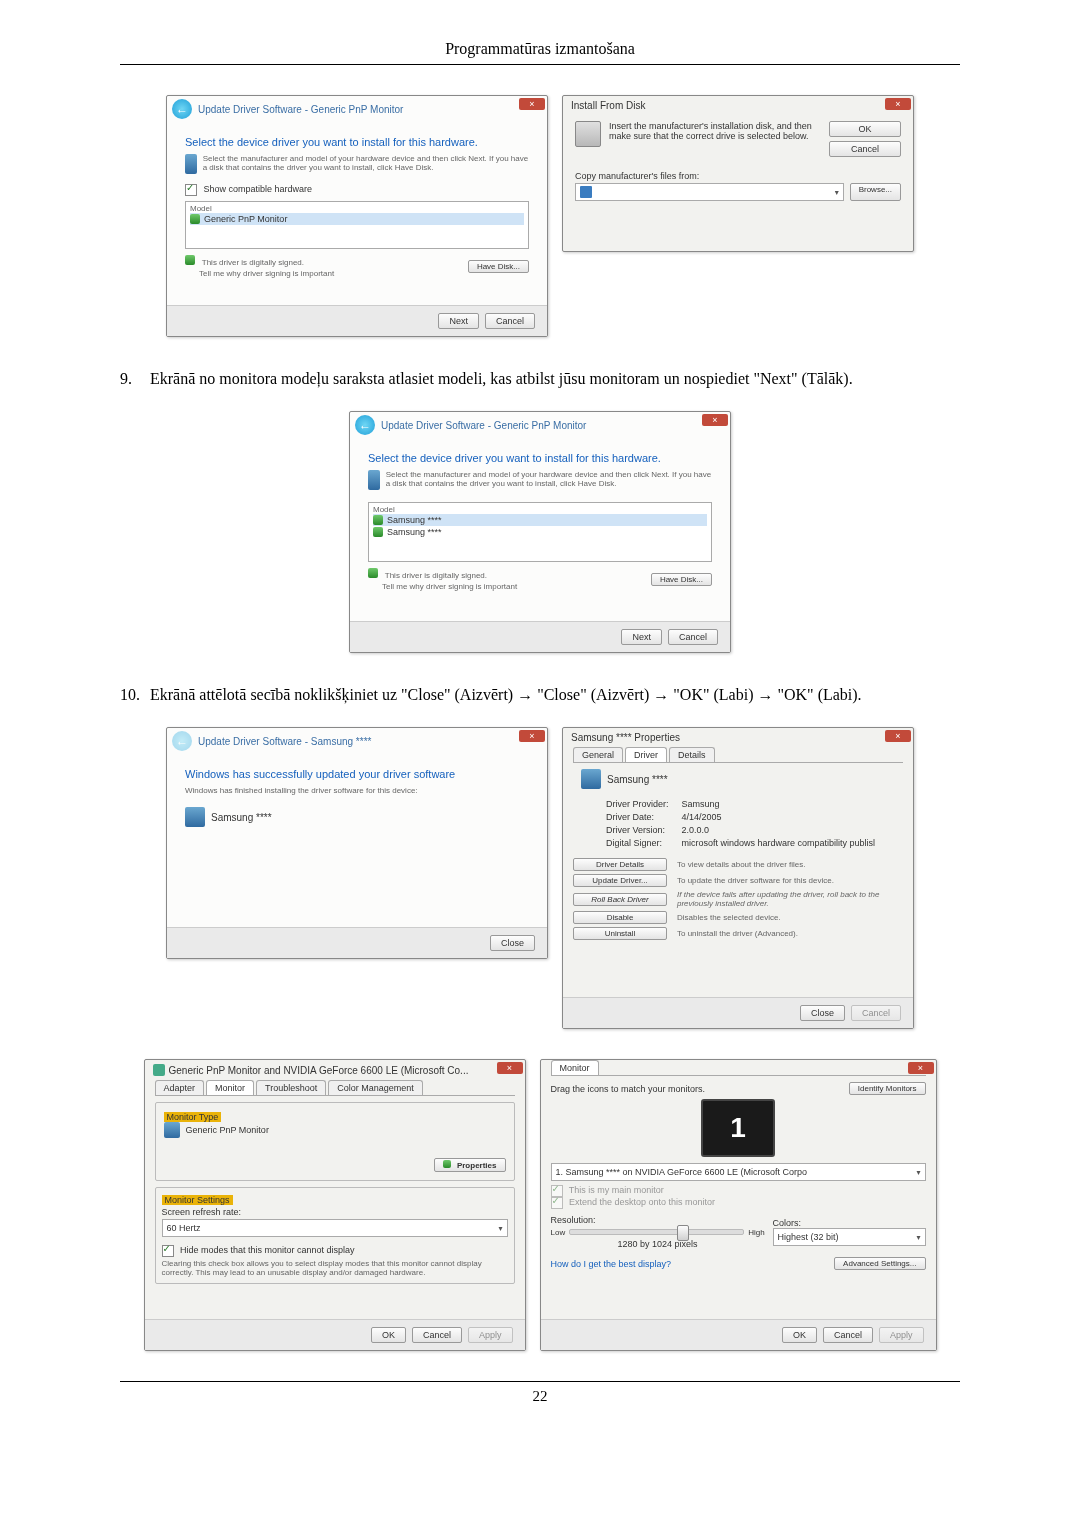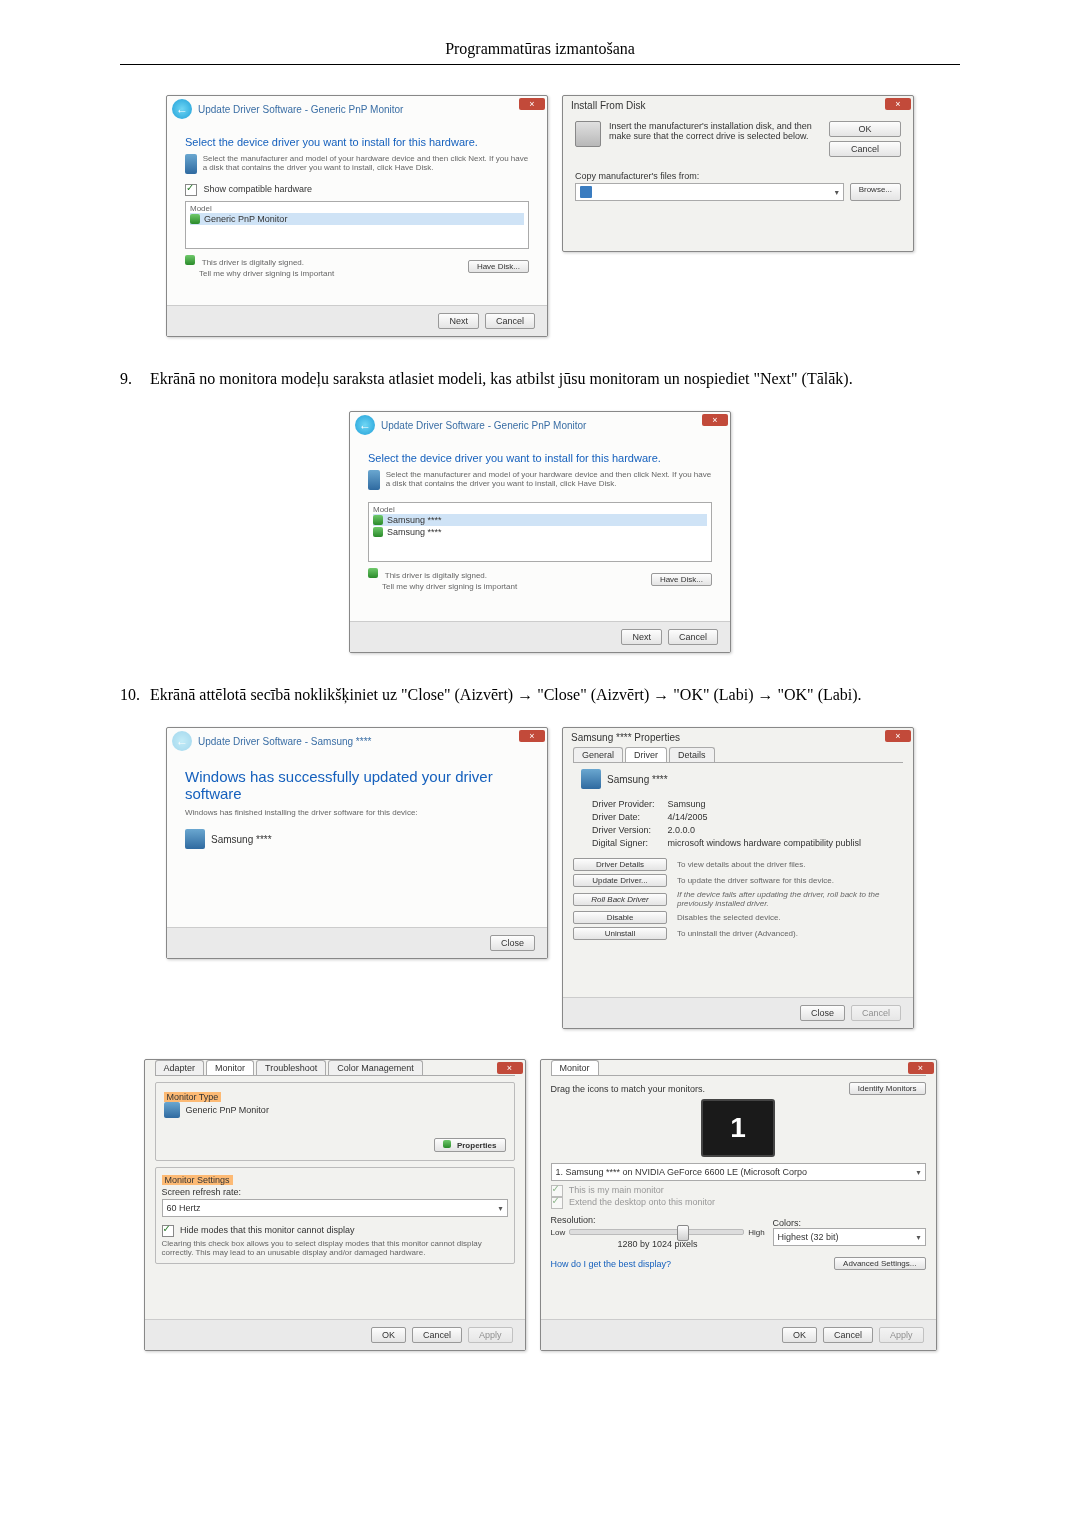--- a/index.html
+++ b/index.html
@@ -215,21 +215,21 @@
   }
   .group {
     border: 1px solid #bbb;
     border-radius: 2px;
     padding: 6px;
     margin: 6px 0;
   }
   .group-title {
     font-size: 9px;
     margin-top: -11px;
-    background: #fdba74;
+    background: #eab308;
     display: inline-block;
     padding: 0 3px;
   }
   .checkbox {
     width: 10px;
     height: 10px;
     border: 1px solid #888;
     display: inline-block;
     vertical-align: middle;
     margin-right: 4px;
@@ -406,21 +406,21 @@
 
   <div class="screenshot-row">
 
     <div class="dialog wizard" style="height:230px;">
       <div class="close-x">×</div>
       <div class="titlebar">
         <span class="back-circle" style="opacity:0.4;">←</span>
         <span>Update Driver Software - Samsung ****</span>
       </div>
       <div class="wizard-content">
-        <div class="blue-link" style="font-size:15px;margin:6px 0;">Windows has successfully updated your driver software</div>
+        <div class="blue-link" style="font-size:11px;margin:6px 0;">Windows has successfully updated your driver software</div>
         <div class="small">Windows has finished installing the driver software for this device:</div>
         <div style="margin-top:12px;display:flex;align-items:center;">
           <span class="device-icon"></span>
           <span style="font-size:10px;">Samsung ****</span>
         </div>
       </div>
       <div class="footer-bar">
         <span class="btn">Close</span>
       </div>
     </div>
@@ -431,21 +431,21 @@
       <div style="padding:0 10px;">
         <div class="tab-row">
           <div class="tab">General</div>
           <div class="tab active">Driver</div>
           <div class="tab">Details</div>
         </div>
         <div style="display:flex;align-items:center;margin:6px 0 8px 8px;">
           <span class="device-icon"></span>
           <span style="font-size:10px;">Samsung ****</span>
         </div>
-        <table style="font-size:9px;margin-left:16px;border-spacing:2px 1px;">
+        <table style="font-size:9px;margin-left:30px;border-spacing:2px 1px;">
           <tbody>
               <tr>
                 <td>Driver Provider:</td>
                 <td style="padding-left:10px;">Samsung</td>
               </tr>
           <tr>
                 <td>Driver Date:</td>
                 <td style="padding-left:10px;">4/14/2005</td>
               </tr>
           <tr>
@@ -485,20 +485,24 @@
         <span class="btn">Close</span>
         <span class="btn" style="opacity:0.5;">Cancel</span>
       </div>
     </div>
   </div>
 
   <div class="screenshot-row">
 
     <div class="dialog mon-dialog">
       <div class="close-x">×</div>
+      <div style="padding:4px 8px;font-size:10px;display:flex;align-items:center;">
+        <span style="width:12px;height:12px;background:#4a8;display:inline-block;margin-right:4px;border-radius:2px;"></span>
+        <span>Generic PnP Monitor and NVIDIA GeForce 6600 LE (Microsoft Co...</span>
+      </div>
       <div style="padding:0 10px;">
         <div class="tab-row">
           <div class="tab">Adapter</div>
           <div class="tab active">Monitor</div>
           <div class="tab">Troubleshoot</div>
           <div class="tab">Color Management</div>
         </div>
         <div class="group" style="padding:8px;">
           <div class="group-title">Monitor Type</div>
           <div style="display:flex;align-items:center;">
@@ -582,13 +586,14 @@
         </div>
       </div>
       <div class="footer-bar">
         <span class="btn">OK</span>
         <span class="btn">Cancel</span>
         <span class="btn" style="opacity:0.5;">Apply</span>
       </div>
     </div>
   </div>
 
+  <div class="page-number">22</div>
 </div>
 
 </body></html>

